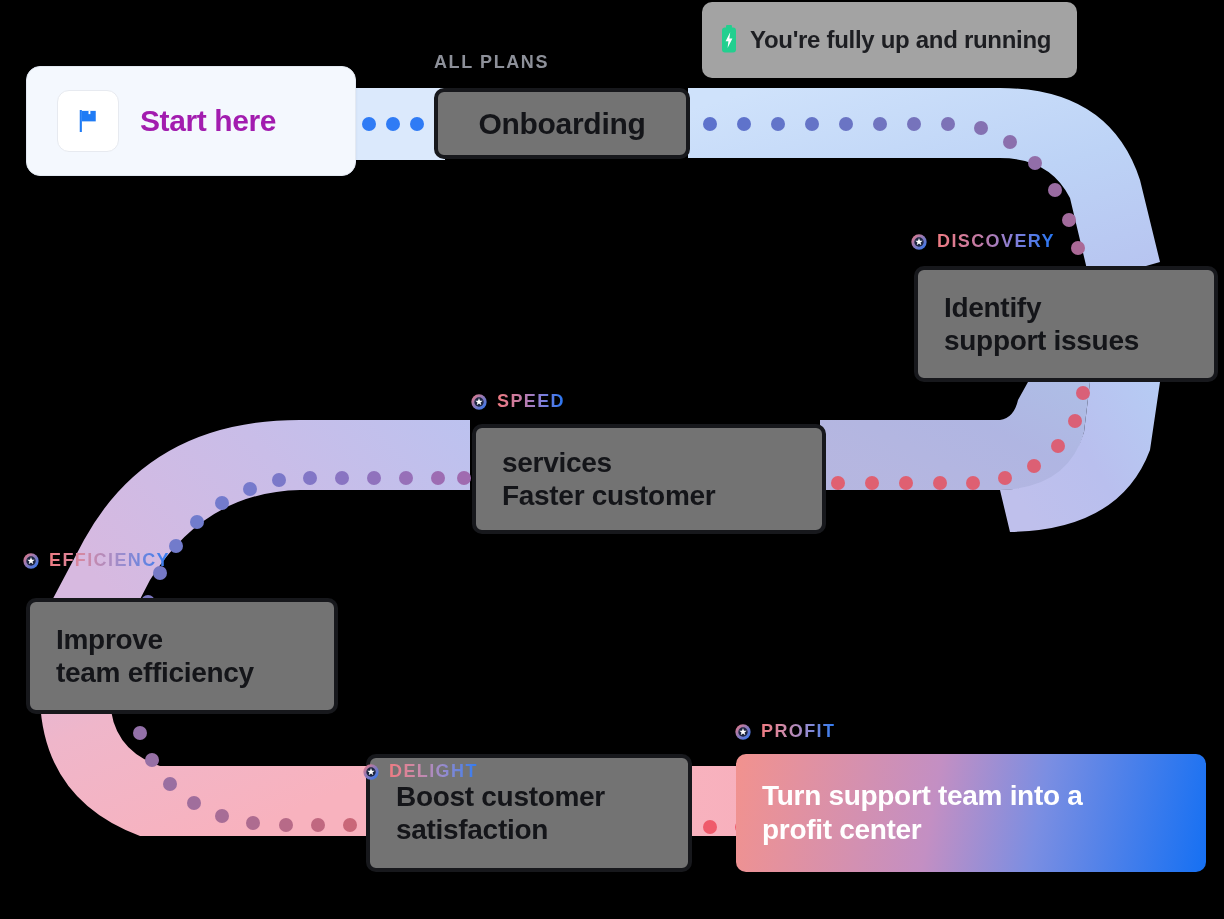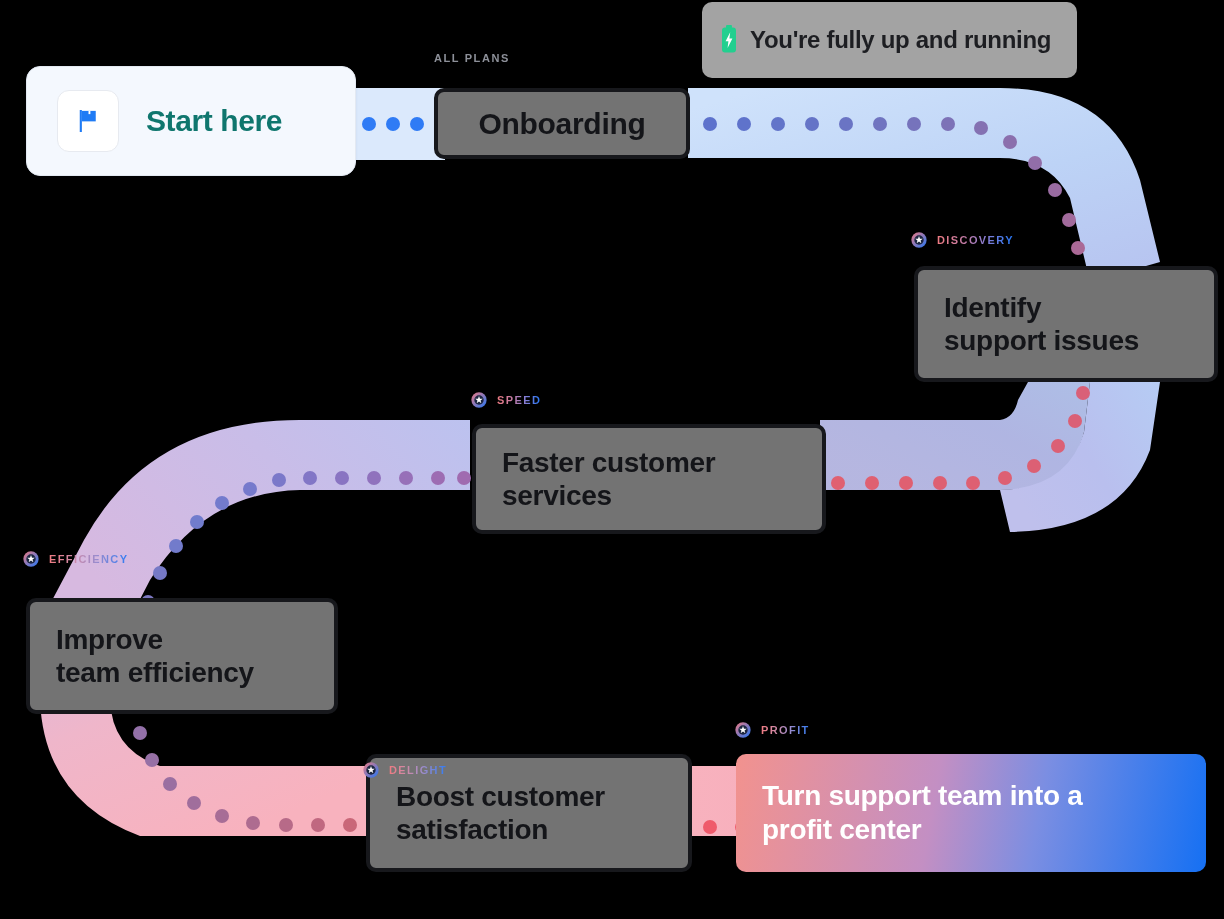--- a/index.html
+++ b/index.html
@@ -48,23 +48,23 @@
   #start-here .flag-box {
     width:62px; height:62px;
     background:#ffffff;
     border:1px solid #e7eaf0;
     border-radius:12px;
     display:flex; align-items:center; justify-content:center;
     flex:none;
   }
   #start-here .flag-box svg { display:block; }
   #start-here .sh-label {
-    margin-left:27px;
+    margin-left:21px;
     font-size:30px; font-weight:700;
-    color:#0f766e; letter-spacing:-0.4px;
+    color:#a21caf; letter-spacing:-0.4px;
   }
 
   
   #onboarding {
     left:434px; top:88px;
     width:256px; height:71px;
     align-items:center; justify-content:center;
     padding:0;
     font-size:30px;
     z-index:6;
@@ -84,21 +84,21 @@
   #tooltip .batt { margin-right:12px; display:flex; }
   #tooltip .tip-text {
     font-size:24px; font-weight:700; color:#1d1e22;
     letter-spacing:-0.3px; white-space:nowrap;
   }
 
   
   .stage-tag {
     position:absolute;
     display:flex; align-items:center;
-    font-size:11px; font-weight:800;
+    font-size:18px; font-weight:800;
     letter-spacing:1.4px;
     z-index:7;
     white-space:nowrap;
   }
   .stage-tag .tag-ico { margin-right:9px; display:flex; flex:none; }
   .tag-text {
     background-clip:text; -webkit-background-clip:text;
     color:transparent; -webkit-text-fill-color:transparent;
   }
   .grad-pb { background-image:linear-gradient(90deg,#ef7b82 0%,#c07ba8 38%,#8d7fd4 62%,#2276f5 100%); }
@@ -314,22 +314,22 @@
         </defs>
         <circle cx="10" cy="10" r="8.5" fill="url(#ringS)"></circle>
         <circle cx="10" cy="10" r="5.2" fill="#1b2540"></circle>
         <path d="M10 5.6 11.1 8.6 14.2 8.6 11.7 10.5 12.6 13.5 10 11.7 7.4 13.5 8.3 10.5 5.8 8.6 8.9 8.6 Z" fill="#ffffff"></path>
       </svg>
     </span>
     <span class="tag-text grad-pb">SPEED</span>
   </div>
 
   <div class="card" id="card-faster">
+    <span class="line">services</span>
     <span class="line">Faster customer</span>
-    <span class="line">services</span>
   </div>
 
   <div class="stage-tag" id="tag-efficiency">
     <span class="tag-ico">
       <svg width="18" height="18" viewBox="0 0 20 20" aria-hidden="true">
         <defs>
           <linearGradient id="ringE" x1="0" y1="0" x2="1" y2="1">
             <stop offset="0%" stop-color="#ef7b82"></stop>
               <stop offset="100%" stop-color="#2276f5"></stop>
           </linearGradient>

